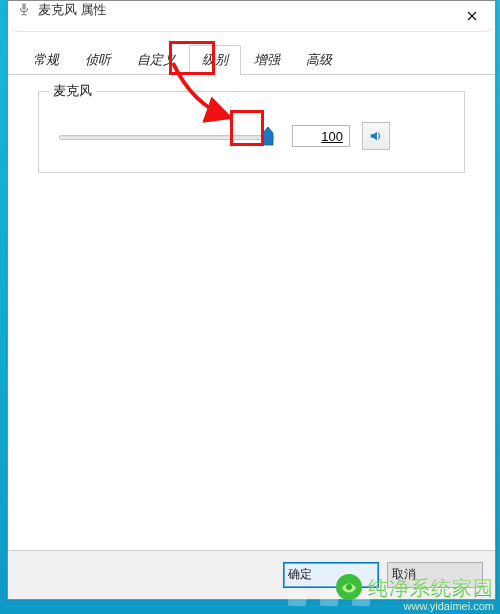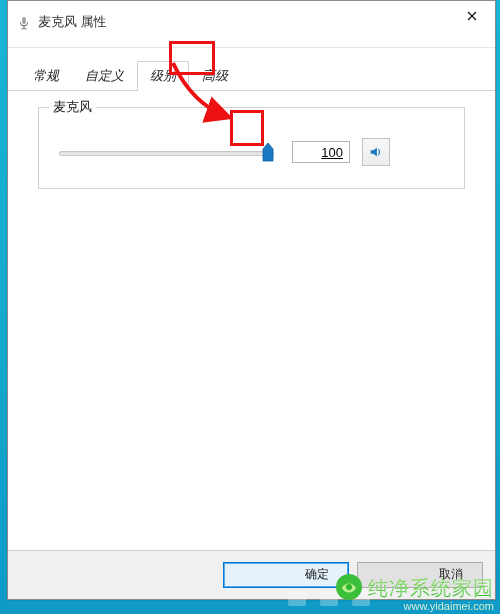--- a/index.html
+++ b/index.html
@@ -25,23 +25,24 @@
     width: 489px;
     height: 600px;
     background: #ffffff;
     border: 1px solid #8a8a8a;
     box-shadow: 0 0 0 1px rgba(0,0,0,0.05);
     box-sizing: border-box;
   }
   .titlebar {
     height: 30px;
     display: flex;
-    align-items: flex-end;
-    padding: 0 0 16px 8px;
+    align-items: flex-start;
+    padding: 0 0 0 8px;
     border-bottom: 1px solid #e5e5e5;
+    border-radius: 11px;
   }
   .titlebar .app-icon {
     width: 16px; height: 16px;
     display: inline-flex; align-items: center; justify-content: center;
     margin-right: 6px;
   }
   .titlebar .app-icon svg { width: 14px; height: 14px; }
   .titlebar .title { flex: 1; color: #333; font-size: 13px; }
   .titlebar .close {
     width: 46px; height: 30px;
@@ -155,23 +156,23 @@
     padding: 0 12px;
     gap: 8px;
   }
   .btn {
     min-width: 86px;
     height: 24px;
     border: 1px solid #adadad;
     background: #e1e1e1;
     font-size: 12px;
     color: #222;
-    text-align: right;
+    text-align: left;
     line-height: 22px;
-    padding: 0 19px;
+    padding: 0 4px;
   }
   .btn.primary {
     border: 1px solid #0078d7;
     box-shadow: inset 0 0 0 1px #5aa8e6;
     background: #e5f1fb;
   }
 
   
   .anno { position: absolute; border: 3px solid #e11; box-sizing: border-box; z-index: 50; pointer-events: none; }
   .arrow { position: absolute; z-index: 49; pointer-events: none; }
@@ -251,22 +252,24 @@
       <span class="title">麦克风 属性</span>
       <div class="close">
         <svg viewBox="0 0 10 10" width="10" height="10">
           <path d="M1 1 L9 9 M9 1 L1 9" stroke="currentColor" stroke-width="1.2"></path>
         </svg>
       </div>
     </div>
 
     <div class="tabs">
       <div class="tab"><span>常规</span></div>
+      <div class="tab"><span>侦听</span></div>
       <div class="tab"><span>自定义</span></div>
       <div class="tab active"><span>级别</span></div>
+      <div class="tab"><span>增强</span></div>
       <div class="tab"><span>高级</span></div>
     </div>
 
     <div class="content">
       <div class="group">
         <span class="group-label">麦克风</span>
         <div class="slider-row">
           <div class="track">
             <div class="thumb">
               <svg viewBox="0 0 12 20">

